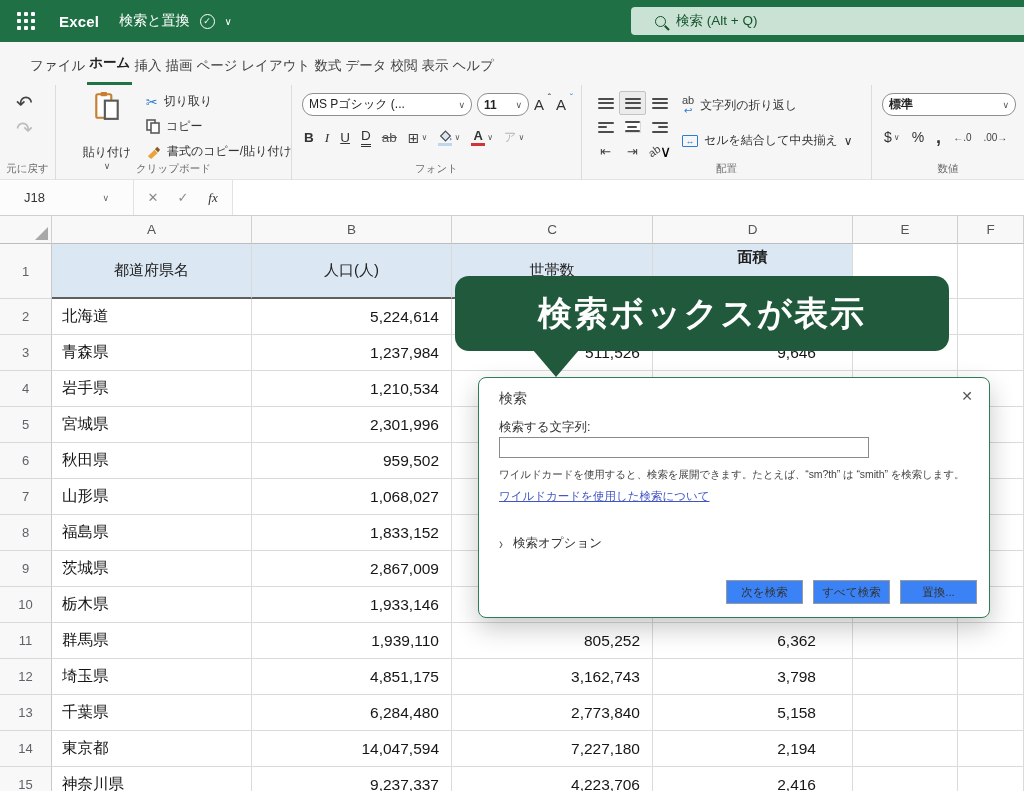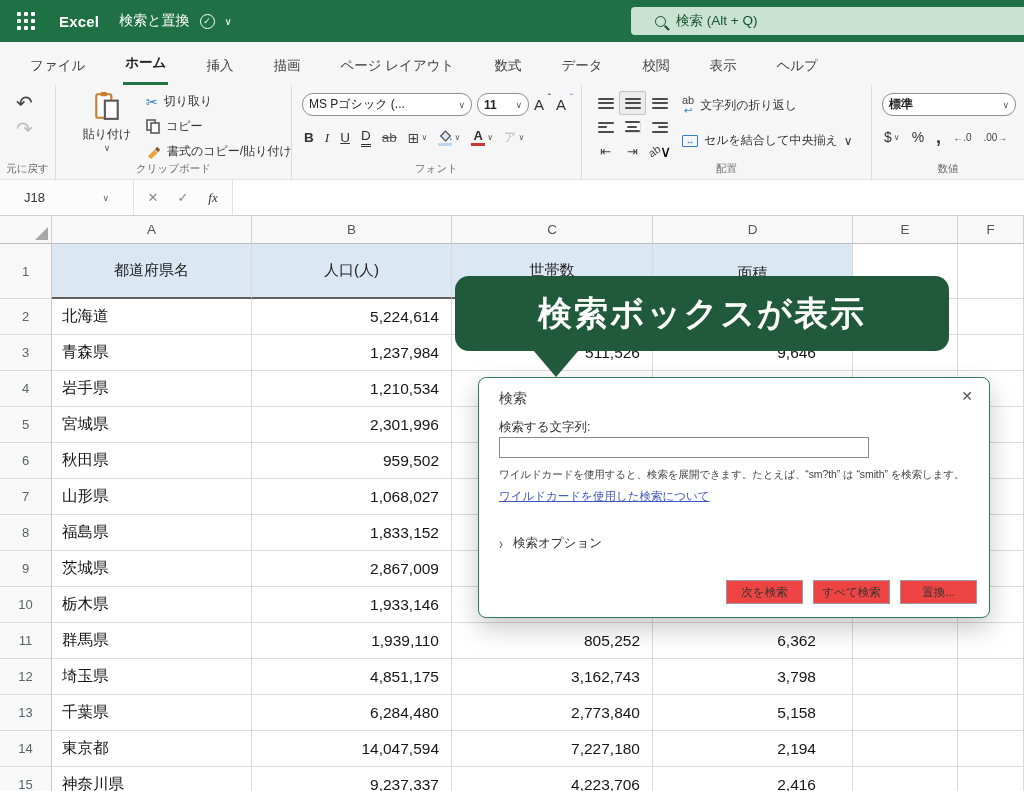--- a/index.html
+++ b/index.html
@@ -13,35 +13,35 @@
   .app-name { color:#fff; font-weight:bold; font-size:15px; margin-left:20px; letter-spacing:.2px; }
   .doc-title { color:#fff; font-size:14px; margin-left:20px; }
   .saved-ic { width:15px; height:15px; border:1.4px solid #fff; border-radius:50%; color:#fff; font-size:9px; display:flex; align-items:center; justify-content:center; margin-left:10px; }
   .appbar .chev { color:#fff; font-size:10px; margin-left:10px; }
   .searchpill { position:absolute; left:631px; top:7px; width:400px; height:28px; background:#c9e2d3; border-radius:4px; display:flex; align-items:center; padding-left:14px; cursor:text; }
   .mag { width:11px; height:11px; border:1.6px solid #14532d; border-radius:50%; position:relative; flex:none; }
   .mag::after { content:""; position:absolute; width:6px; height:1.6px; background:#14532d; transform:rotate(45deg); left:8px; top:10px; }
   .searchpill span { color:#14532d; font-size:13.5px; margin-left:10px; }
 
   
-  .tabs { position:absolute; top:42px; left:0; right:0; height:43px; background:#f6f6f6; display:flex; align-items:flex-end; padding:0 0 0 28px; gap:36px; }
+  .tabs { position:absolute; top:42px; left:0; right:0; height:43px; background:#f6f6f6; display:flex; align-items:flex-end; padding:0 0 0 28px; }
   .tab { font-size:13.5px; color:#424242; padding:0 2px 10px; cursor:pointer; white-space:nowrap; }
   .tab.active { font-weight:bold; color:#222; border-bottom:3px solid #217346; }
 
   
   .ribbon { position:absolute; top:85px; left:0; right:0; height:95px; background:#f6f6f6; border-bottom:1px solid #e3e3e3; }
   .rgroup { position:absolute; top:0; height:95px; border-right:1px solid #dcdcdc; }
   .glabel { position:absolute; bottom:4px; left:0; right:0; text-align:center; font-size:10.5px; color:#6b6b6b; white-space:nowrap; }
   .g-undo { left:0; width:56px; }
   .undo-btn,.redo-btn { position:absolute; left:16px; font-size:20px; line-height:1; cursor:pointer; }
   .undo-btn { top:8px; color:#444; }
   .redo-btn { top:34px; color:#bdbdbd; }
   .g-clip { left:56px; width:236px; }
   .paste { position:absolute; left:18px; top:6px; width:66px; text-align:center; cursor:pointer; }
-  .paste .plabel { font-size:12px; color:#333; margin-top:1px; }
+  .paste .plabel { font-size:12px; color:#333; margin-top:19px; }
   .paste .chevd { font-size:9px; color:#555; }
   .clip-items { position:absolute; left:90px; top:8px; display:flex; flex-direction:column; gap:8px; }
   .clip-item { display:flex; align-items:center; gap:6px; font-size:12px; color:#333; white-space:nowrap; cursor:pointer; }
   .cut-ic { color:#2b7cd3; font-size:14px; }
   .g-font { left:292px; width:290px; }
   .font-r1 { position:absolute; left:10px; right:8px; top:8px; display:flex; align-items:center; gap:5px; }
   .combo { background:#fff; border:1px solid #8f8f8f; border-radius:11px; height:23px; display:flex; align-items:center; justify-content:space-between; padding:0 6px; font-size:12px; color:#222; cursor:pointer; }
   .combo .chevd { font-size:9px; color:#555; margin-left:4px; }
   .fname { flex:1; min-width:0; }
   .fname b { font-weight:normal; white-space:nowrap; overflow:hidden; }
@@ -97,42 +97,42 @@
   .formula-input { flex:1; background:#fff; }
 
   
   .sheet { position:absolute; top:216px; left:0; right:0; bottom:0; background:#fff; }
   .grid { display:grid; grid-template-columns:52px 200px 200px 201px 200px 105px 1fr; grid-template-rows:28px 55px repeat(14,36px); }
   .chead { background:#f8f8f8; border-right:1px solid #d0d0d0; border-bottom:1px solid #bdbdbd; display:flex; align-items:center; justify-content:center; font-size:13.5px; color:#555; cursor:pointer; position:relative; }
   .corner .tri { position:absolute; right:3px; bottom:3px; width:0; height:0; border-left:13px solid transparent; border-bottom:13px solid #a8a8a8; }
   .c { background:#fff; border-right:1px solid #dadada; border-bottom:1px solid #dadada; display:flex; align-items:center; font-size:15.5px; color:#161616; cursor:cell; }
   .rn { background:#f8f8f8; border-right:1px solid #c9c9c9; border-bottom:1px solid #d9d9d9; display:flex; align-items:center; justify-content:center; font-size:13px; color:#5f6368; cursor:pointer; }
   .h1 { background:#dbe7f3; justify-content:center; font-size:15px; color:#222; border-bottom:2px solid #5f5f5f; }
-  .h1.top { align-items:flex-start; padding-top:20px; }
+  .h1.top { align-items:flex-start; padding-top:4px;font-weight:bold; }
   .name-c { justify-content:flex-start; padding-left:10px; }
   .num-c { justify-content:flex-end; padding-right:12px; }
   .numd-c { justify-content:flex-end; padding-right:36px; }
 
   
   .callout { position:absolute; left:455px; top:276px; width:494px; height:75px; background:#20593b; border-radius:14px; z-index:30; display:flex; align-items:center; justify-content:center; }
   .callout span { color:#fff; font-weight:bold; font-size:34px; letter-spacing:2px; white-space:nowrap; }
   .callout .tail { position:absolute; left:78px; top:74px; width:0; height:0; border-left:23px solid transparent; border-right:23px solid transparent; border-top:27px solid #20593b; }
 
   
   .dialog { position:absolute; left:478px; top:377px; width:512px; height:241px; background:#fff; border:1px solid #2f7d54; border-radius:8px; box-shadow:0 10px 26px rgba(0,0,0,.22); z-index:20; }
   .dlg-title { position:absolute; left:20px; top:12px; font-size:14px; color:#3b3b3b; }
   .dlg-close { position:absolute; right:16px; top:10px; font-size:14px; color:#555; cursor:pointer; }
   .dlg-label { position:absolute; left:20px; top:41px; font-size:12.5px; color:#333; }
   .dlg-input { position:absolute; left:20px; top:59px; width:370px; height:21px; border:1px solid #8a8a8a; background:#fff; font-size:12px; padding:0 5px; }
   .dlg-hint { position:absolute; left:20px; top:90px; font-size:10.5px; letter-spacing:-.1px; color:#444; white-space:nowrap; }
   .dlg-link { position:absolute; left:20px; top:111px; font-size:11.5px; color:#4154c4; text-decoration:underline; cursor:pointer; }
   .dlg-opts { position:absolute; left:20px; top:157px; display:flex; align-items:center; gap:10px; font-size:12.5px; color:#333; cursor:pointer; }
   .dlg-opts .exp { font-size:12px; color:#555; transform:scaleY(1.3); }
   .dlg-btns { position:absolute; right:12px; bottom:13px; display:flex; gap:10px; }
-  .dlg-btn { min-width:77px; height:24px; background:#ef4444; border:1px solid #9a9a9a; font-size:11.5px; color:#333; display:flex; align-items:center; justify-content:center; cursor:pointer; font-family:inherit; }
+  .dlg-btn { min-width:77px; height:24px; background:#3b82f6; border:1px solid #9a9a9a; font-size:11.5px; color:#333; display:flex; align-items:center; justify-content:center; cursor:pointer; font-family:inherit; }
 </style>
 </head>
 <body>
 
 <div class="stage">
 
   <header class="appbar">
     <div class="waffle">
         <i></i>
         <i></i>

